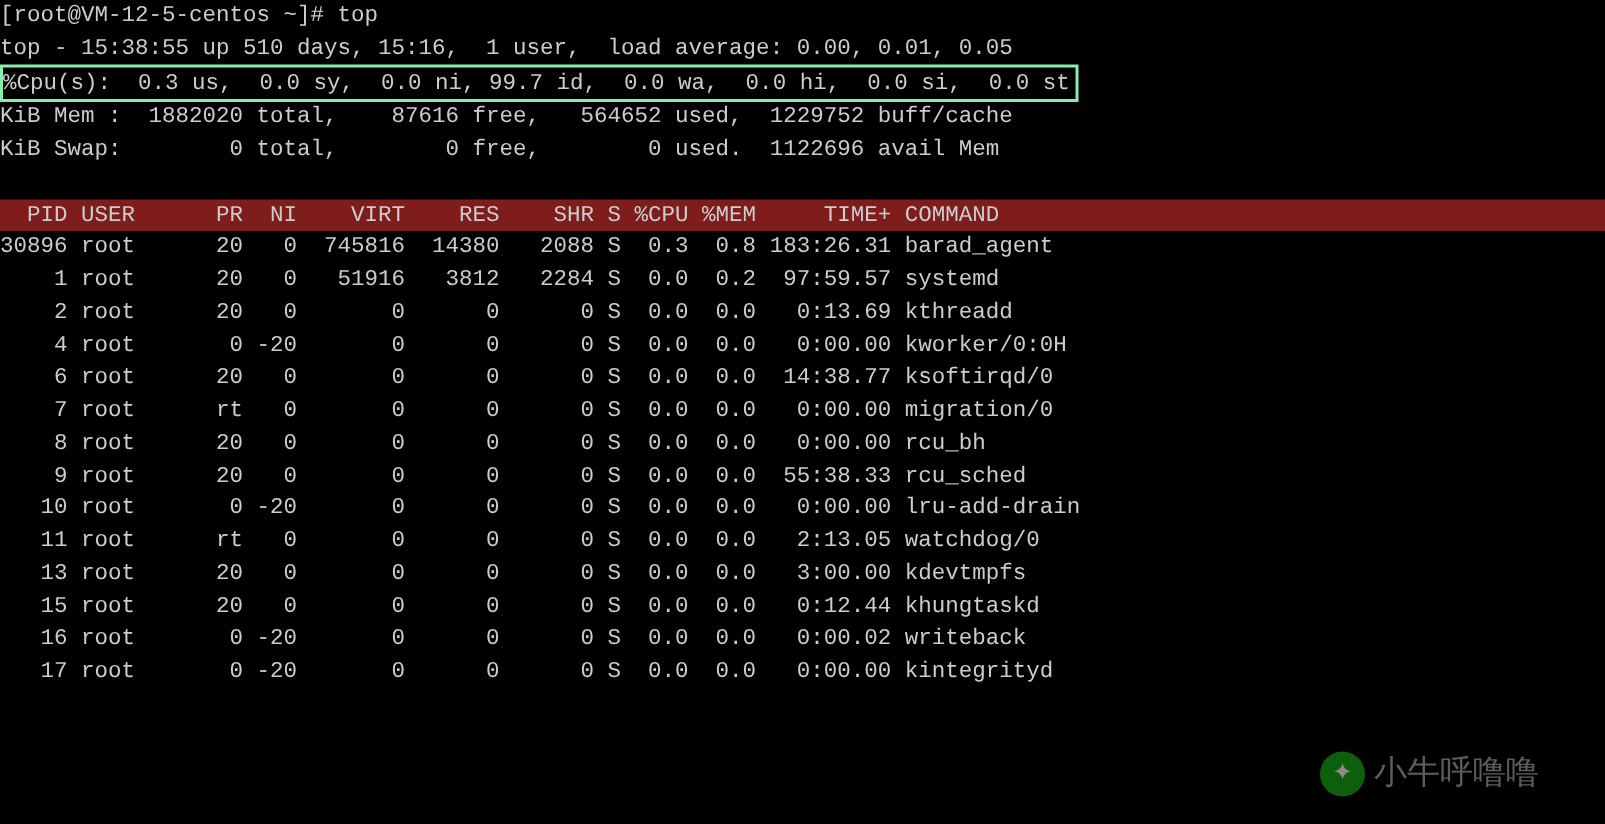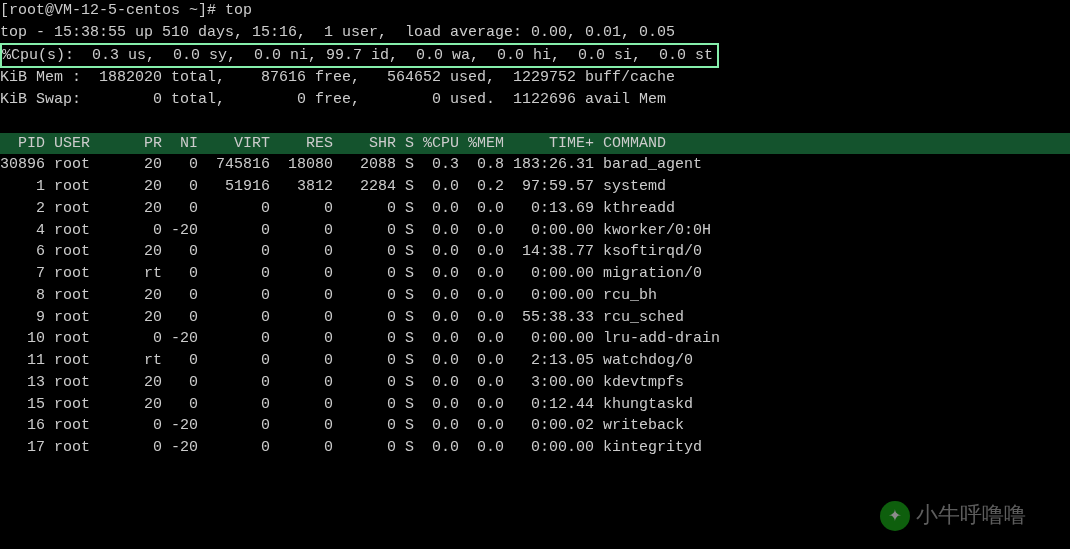--- a/index.html
+++ b/index.html
@@ -1,35 +1,35 @@
 <!DOCTYPE html>
 <html><head>
 <meta charset="utf-8">
 <style>
   html,body{margin:0;padding:0;background:#000;color:#ccc;font-family:Consolas,"Courier New",monospace;font-size:15px;line-height:1.45;}
   .term{width:1070px;height:549px;overflow:hidden;position:relative;}
   .line{white-space:pre;}
   .hl{border:2px solid #86efac;display:inline-block;padding:0 4px 0 0;margin:-1px 0;}
-  .hdr{background:#14532d;color:#ccc;}
+  .hdr{background:#7f1d1d;color:#ccc;}
   .wm{position:absolute;right:44px;bottom:18px;font-size:22px;color:#aaa;opacity:.55;font-family:Arial,sans-serif;}
   .wm-logo{display:inline-flex;align-items:center;justify-content:center;width:30px;height:30px;background:#1aad19;border-radius:50%;font-size:16px;color:#fff;margin-right:6px;vertical-align:middle;}
 </style>
 </head>
 <body>
 <div class="term">
 
 <div class="line"><span>[root@VM-12-5-centos ~]# </span><span>top</span></div>
 <div class="line">top - 15:38:55 up 510 days, 15:16,  1 user,  load average: 0.00, 0.01, 0.05</div>
 <div class="line"><span class="hl">%Cpu(s):  0.3 us,  0.0 sy,  0.0 ni, 99.7 id,  0.0 wa,  0.0 hi,  0.0 si,  0.0 st</span></div>
 <div class="line">KiB Mem :  1882020 total,    87616 free,   564652 used,  1229752 buff/cache</div>
 <div class="line">KiB Swap:        0 total,        0 free,        0 used.  1122696 avail Mem</div>
 <div class="line">&nbsp;</div>
 <div class="line hdr">  PID USER      PR  NI    VIRT    RES    SHR S %CPU %MEM     TIME+ COMMAND</div>
 <div id="proc-list">
-      <div class="line">30896 root      20   0  745816  18080   2088 S  0.3  0.8 183:26.31 barad_agent</div>
+      <div class="line">30896 root      20   0  745816  14380   2088 S  0.3  0.8 183:26.31 barad_agent</div>
       <div class="line">    1 root      20   0   51916   3812   2284 S  0.0  0.2  97:59.57 systemd</div>
       <div class="line">    2 root      20   0       0      0      0 S  0.0  0.0   0:13.69 kthreadd</div>
       <div class="line">    4 root       0 -20       0      0      0 S  0.0  0.0   0:00.00 kworker/0:0H</div>
       <div class="line">    6 root      20   0       0      0      0 S  0.0  0.0  14:38.77 ksoftirqd/0</div>
       <div class="line">    7 root      rt   0       0      0      0 S  0.0  0.0   0:00.00 migration/0</div>
       <div class="line">    8 root      20   0       0      0      0 S  0.0  0.0   0:00.00 rcu_bh</div>
       <div class="line">    9 root      20   0       0      0      0 S  0.0  0.0  55:38.33 rcu_sched</div>
       <div class="line">   10 root       0 -20       0      0      0 S  0.0  0.0   0:00.00 lru-add-drain</div>
       <div class="line">   11 root      rt   0       0      0      0 S  0.0  0.0   2:13.05 watchdog/0</div>
       <div class="line">   13 root      20   0       0      0      0 S  0.0  0.0   3:00.00 kdevtmpfs</div>

